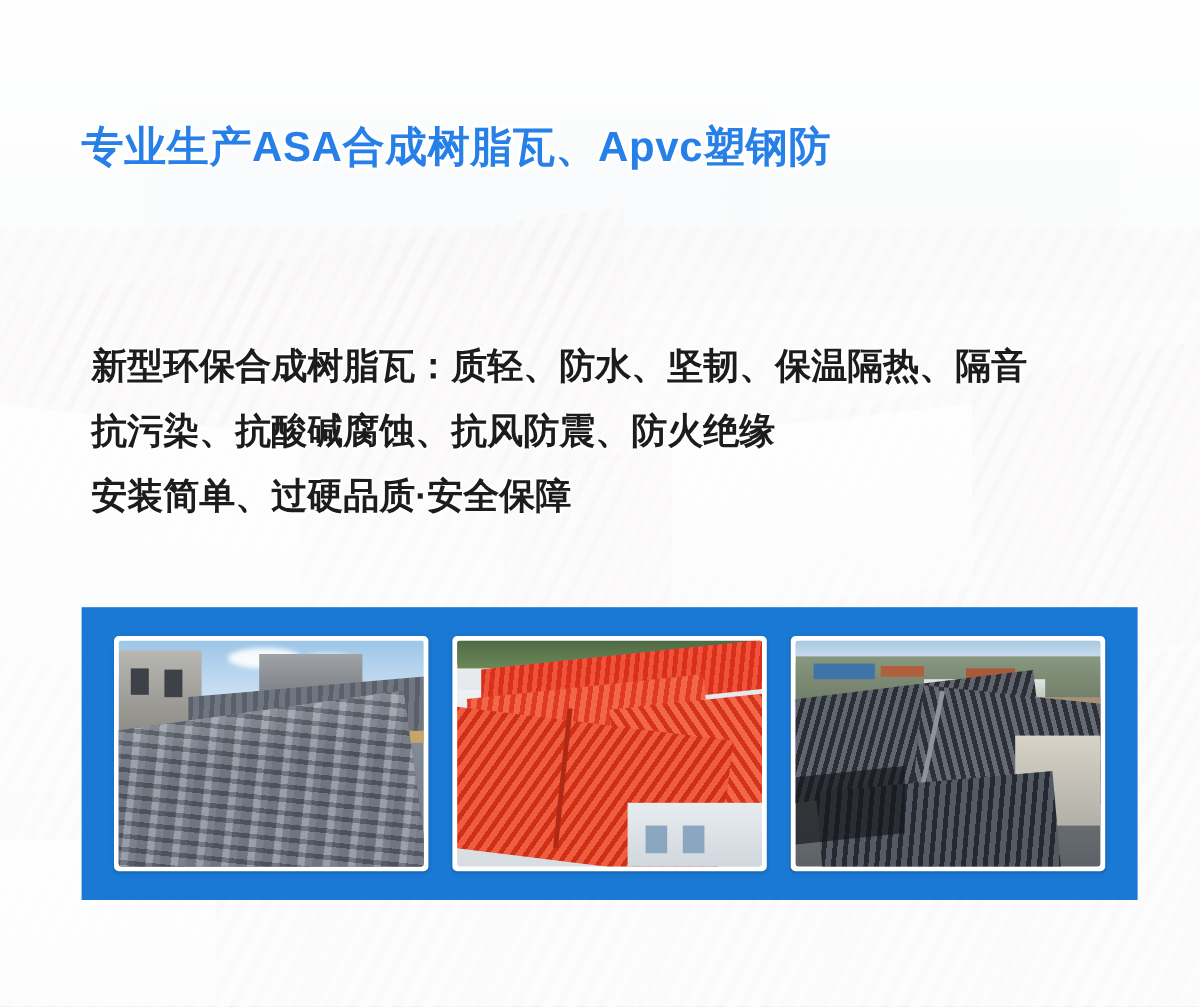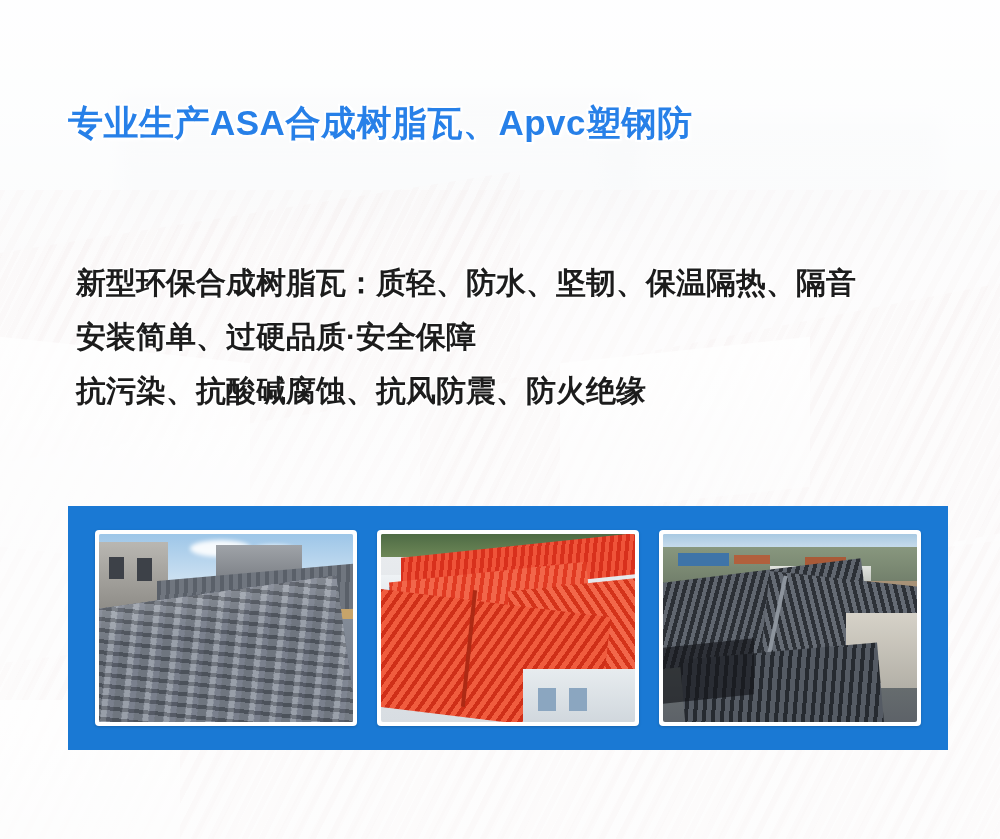--- a/index.html
+++ b/index.html
@@ -115,21 +115,21 @@
        2px -2px 0 #ffffff,
       -2px -2px 0 #ffffff,
        3px  3px 4px rgba(255,255,255,0.9);
   }
   .headline-line + .headline-line { margin-top: 2px; }
 
   
   .subcopy {
     position: absolute;
     left: 76px;
-    top: 256px;
+    top: 279px;
     width: 890px;
   }
   .subcopy-line {
     font-size: 30px;
     line-height: 54px;
     font-weight: 700;
     color: #1c1c1c;
     white-space: nowrap;
     text-shadow:
        1px  1px 0 rgba(255,255,255,0.95),
@@ -286,22 +286,22 @@
     <div class="bg-wall bg-wall-c"></div>
     <div class="bg-wash"></div>
   </div>
 
   <div class="headline">
     <div class="headline-line">专业生产ASA合成树脂瓦、Apvc塑钢防</div>
   </div>
 
   <div class="subcopy">
     <div class="subcopy-line">新型环保合成树脂瓦：质轻、防水、坚韧、保温隔热、隔音</div>
+    <div class="subcopy-line">抗污染、抗酸碱腐蚀、抗风防震、防火绝缘</div>
     <div class="subcopy-line">安装简单、过硬品质·安全保障</div>
-    <div class="subcopy-line">抗污染、抗酸碱腐蚀、抗风防震、防火绝缘</div>
   </div>
 
   <div class="gallery-panel">
 
     <div class="photo-frame">
       <div class="photo ph1">
         <div class="sky"></div>
         <div class="cloud c1"></div>
         <div class="cloud c2"></div>
         <div class="bldgL"></div>

